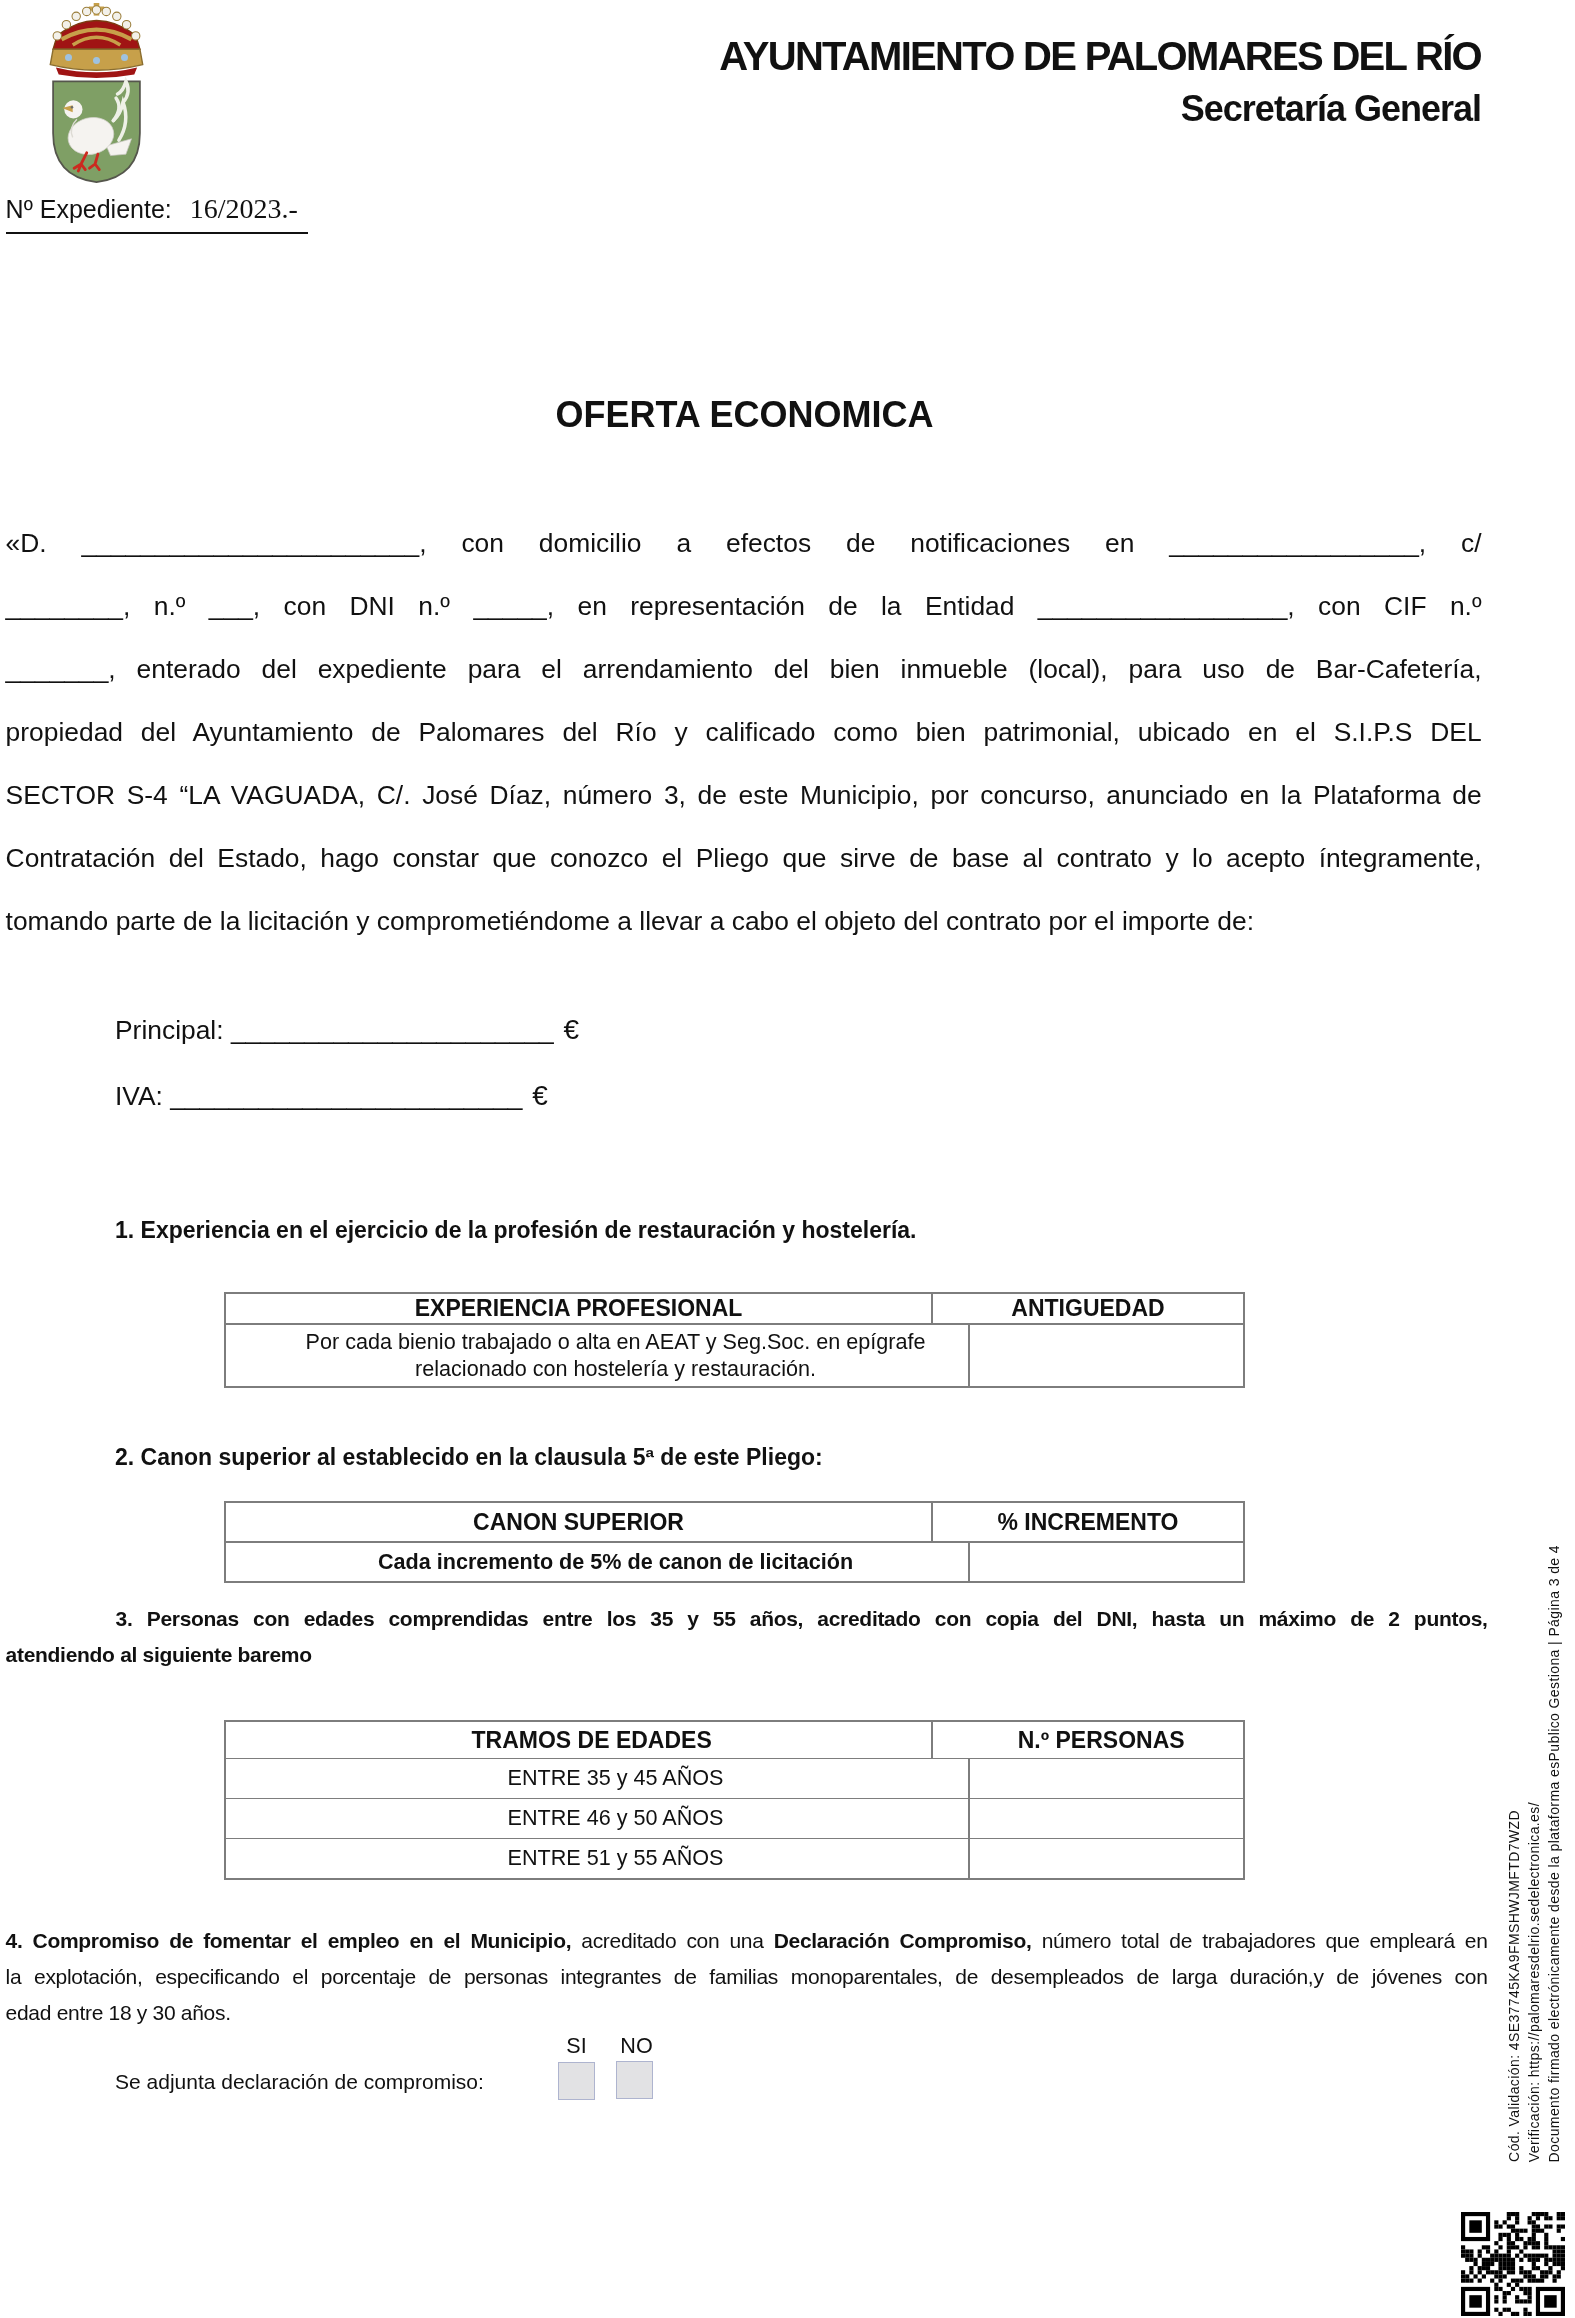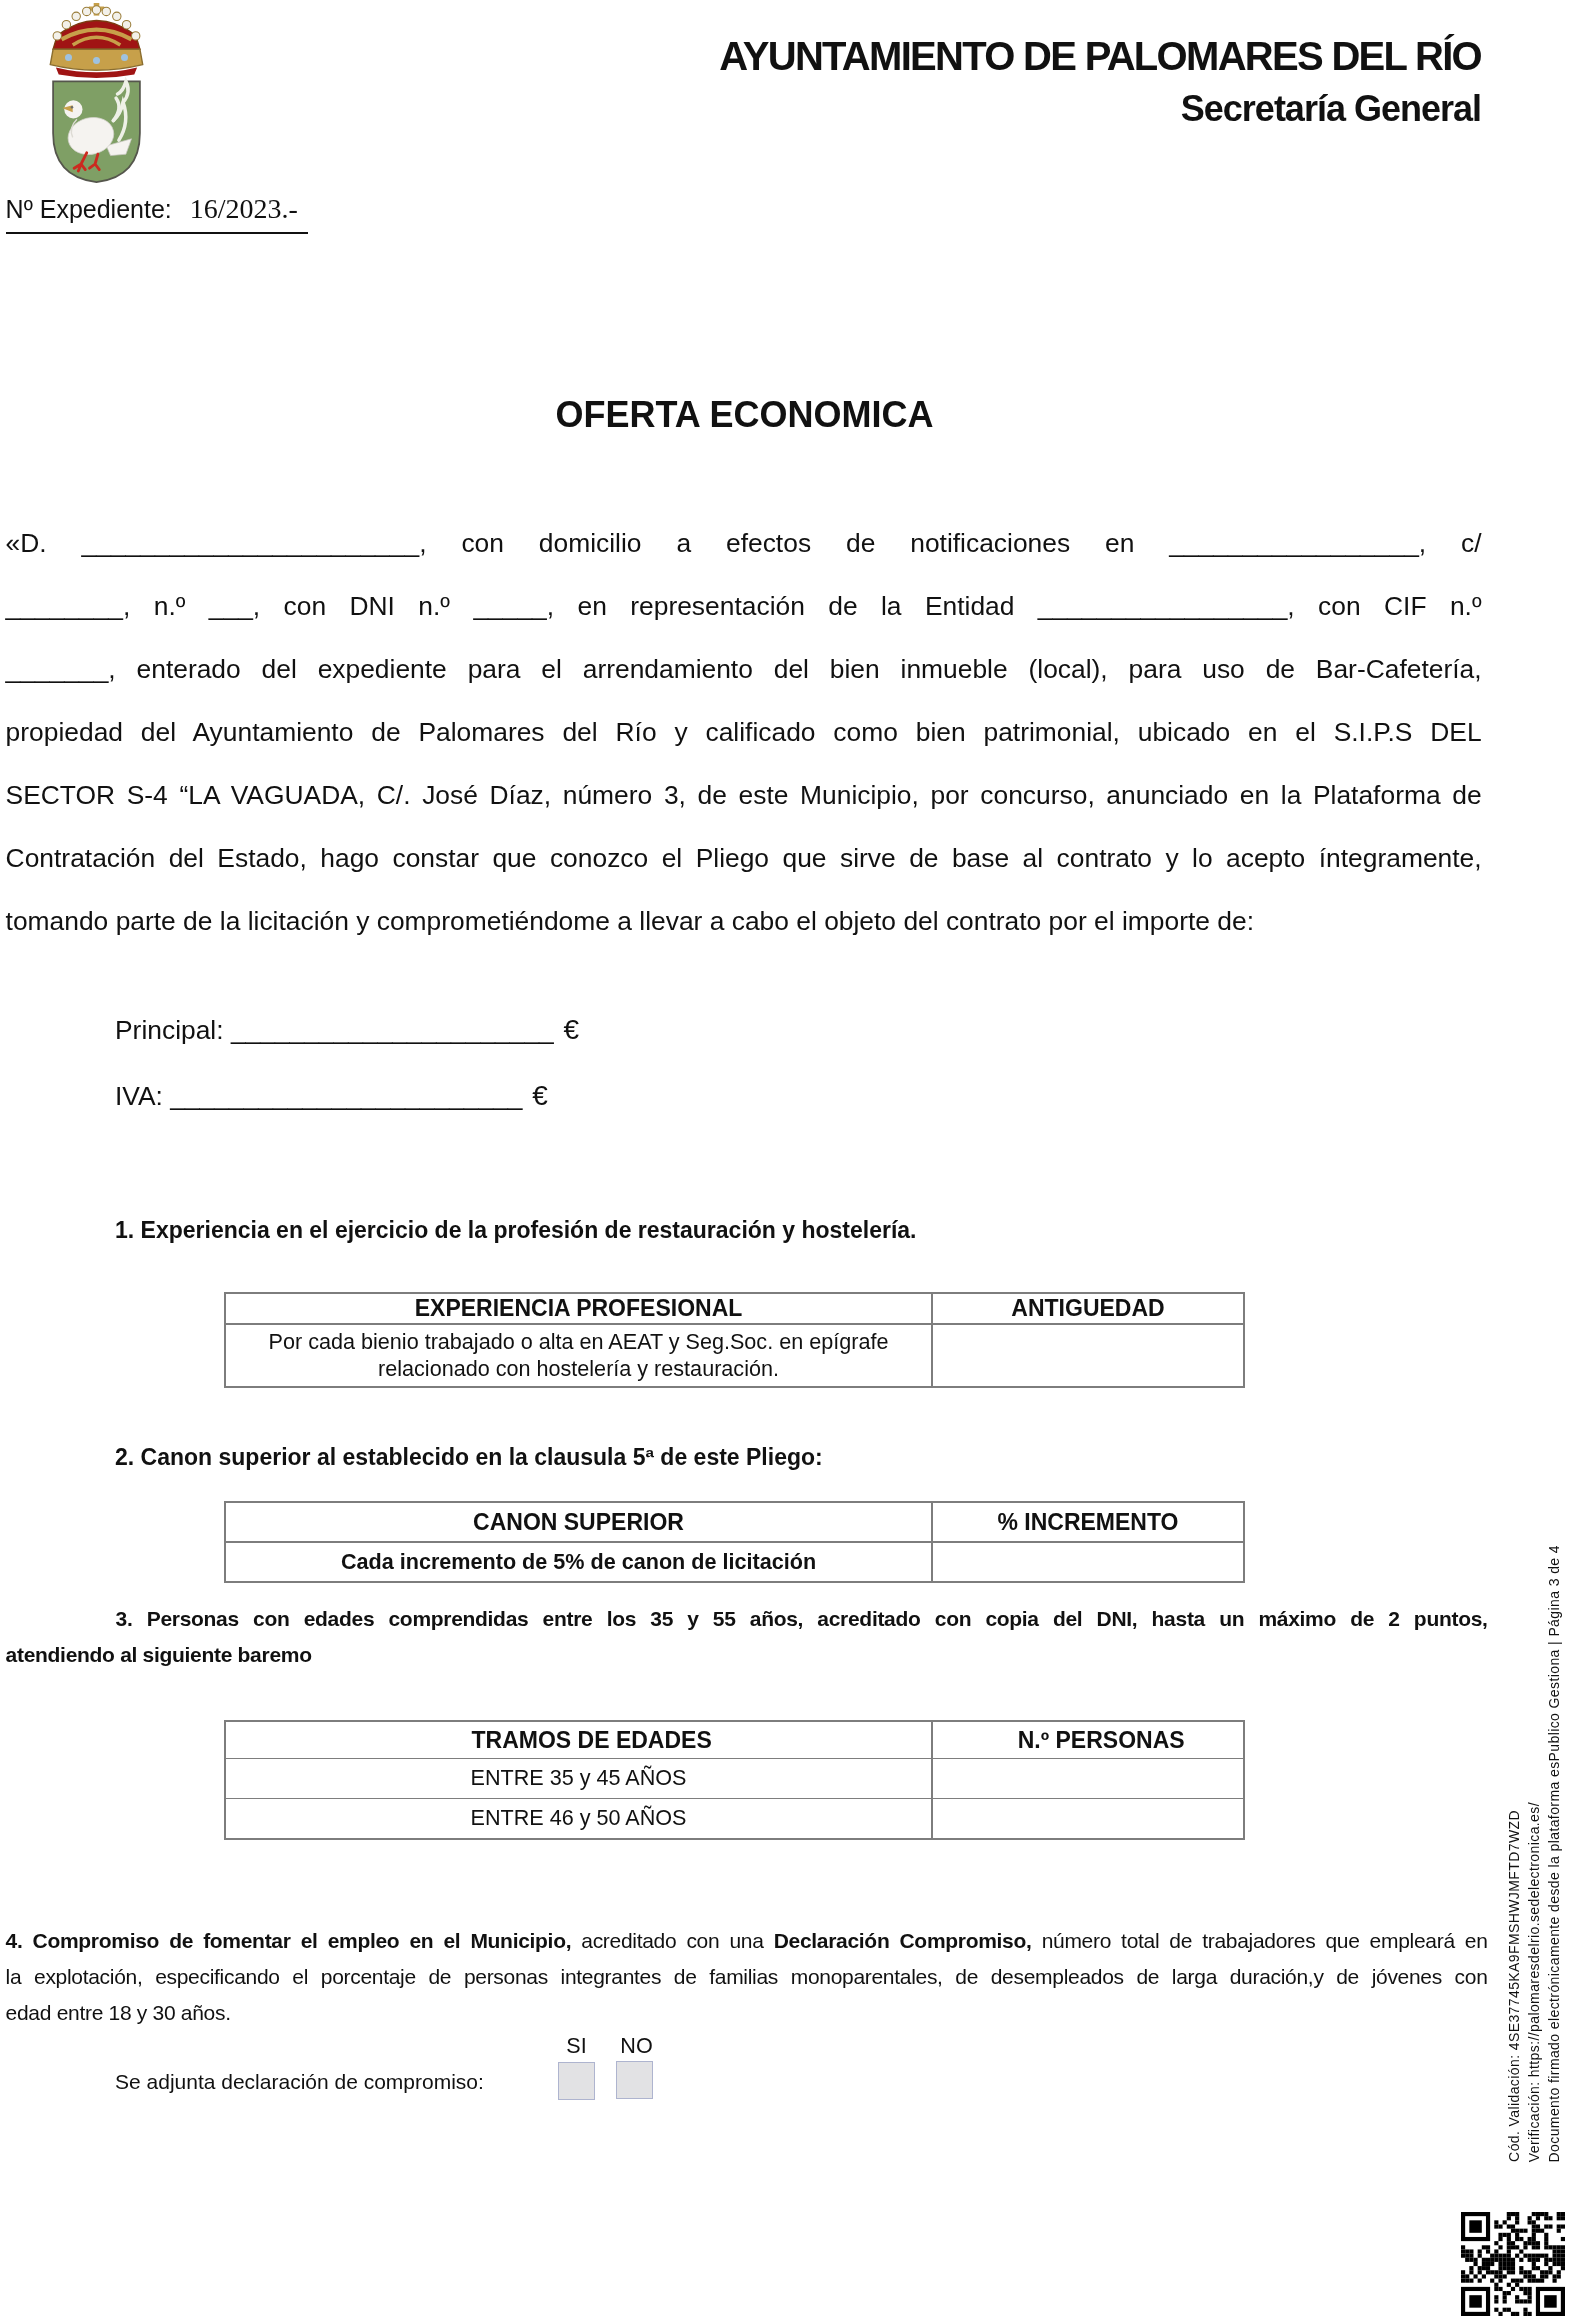--- a/index.html
+++ b/index.html
@@ -40,21 +40,21 @@
   
   .sec-par{position:absolute;left:5.6px;width:1482px;font-size:21px;letter-spacing:-0.3px;}
   .s3{top:1601px;font-weight:bold;}
   .s4{top:1923px;}
   .sec-par .jl{line-height:36px;}
   .indent{text-indent:110px;}
   .b{font-weight:bold;}
   
   .tbl{position:absolute;left:224px;width:1021px;border:2.1px solid var(--tborder);background:var(--bg);}
   .trow{display:grid;grid-template-columns:705px 1fr;}
-  .trow + .trow{border-top:2.1px solid var(--tborder);}
+  .trow + .trow{border-top:2.1px solid var(--tborder);padding-left:37px;}
   .t3 .trow + .trow{border-top:1.4px solid var(--tborder);}
   .tc{display:flex;align-items:center;justify-content:center;text-align:center;padding:0 16.7px;font-size:21.6px;line-height:26.4px;}
   .c2{border-left:2.1px solid var(--tborder);}
   .thead .tc{font-weight:bold;font-size:23px;}
   .t1{top:1292px;} .t2{top:1501px;} .t3{top:1720px;}
   .rh62{height:29px;} .rh88{height:61px;} .rh55{height:38px;} .rh52{height:36px;padding-left:43px;} .rh56{height:39px;}
   
   .optlabel{position:absolute;top:2033px;font-size:21.6px;text-align:center;}
   .ol-si{left:557px;width:39px;} .ol-no{left:615px;width:43px;}
   .cbox{position:absolute;width:37px;height:38px;background:var(--cbfill);border:1.4px solid var(--cbborder);}
@@ -183,20 +183,24 @@
     <div class="trow thead">
       <div class="tc c1 rh52">TRAMOS DE EDADES</div>
       <div class="tc c2 rh52">N.º PERSONAS</div>
     </div>
     <div class="trow">
       <div class="tc c1 rh56">ENTRE 35 y 45 AÑOS</div>
       <div class="tc c2 rh56"></div>
     </div>
     <div class="trow">
       <div class="tc c1 rh56">ENTRE 46 y 50 AÑOS</div>
+      <div class="tc c2 rh56"></div>
+    </div>
+    <div class="trow">
+      <div class="tc c1 rh56">ENTRE 51 y 55 AÑOS</div>
       <div class="tc c2 rh56"></div>
     </div>
   </div>
 
   <div class="sec-par s4">
     <span class="jl"><span class="b">4.  Compromiso de fomentar el empleo en el Municipio,</span> <span>acreditado con una</span> <span class="b">Declaración Compromiso,</span> <span>número total de trabajadores que empleará en</span></span>
     <span class="jl">la explotación, especificando el porcentaje de personas integrantes de familias monoparentales, de desempleados de larga duración,y de jóvenes con</span>
     <span class="jl last">edad entre 18 y 30 años.</span>
   </div>
 

